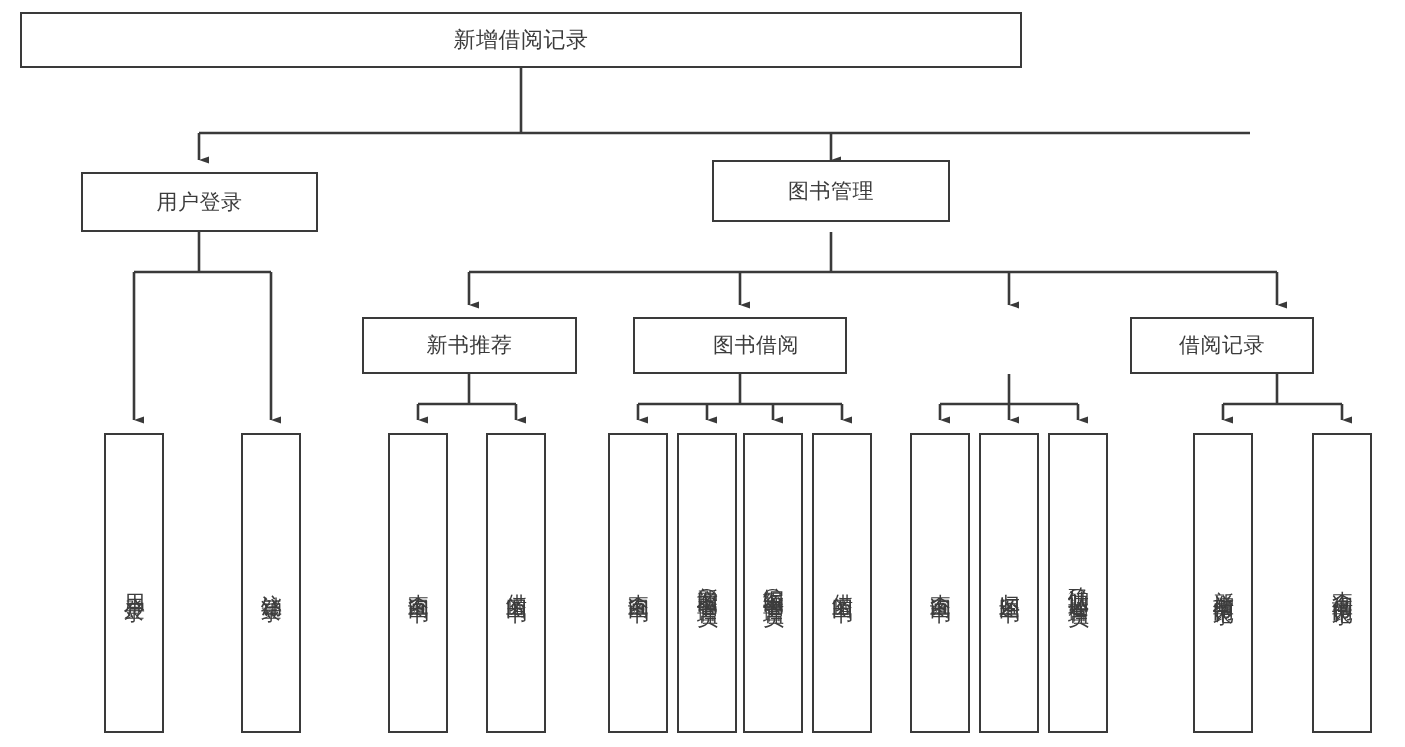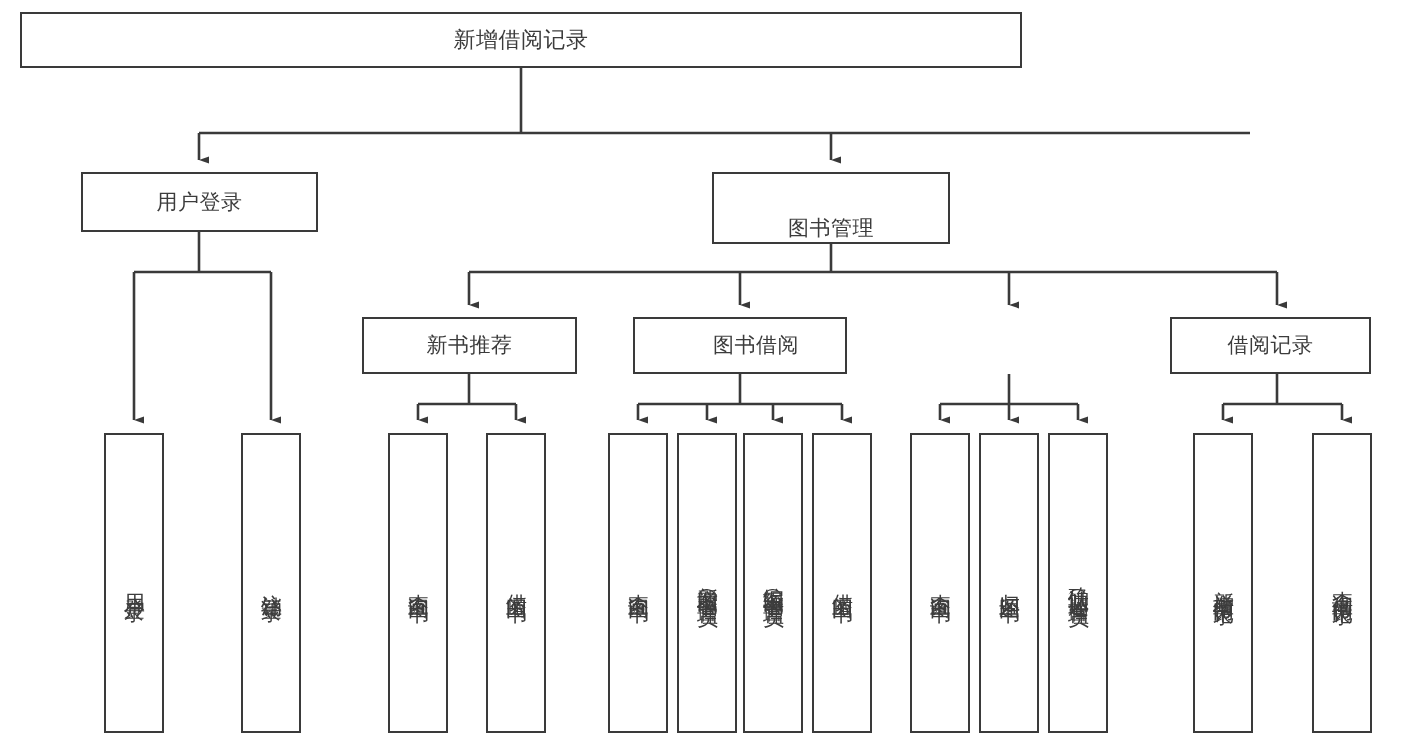--- a/index.html
+++ b/index.html
@@ -131,34 +131,34 @@
   </svg>
 
   <div class="node horiz root" style="left:20px; top:12px; width:1002px; height:56px;">
     <span class="node-label">新增借阅记录</span>
   </div>
 
   <div class="node horiz" style="left:81px; top:172px; width:237px; height:60px;">
     <span class="node-label">用户登录</span>
   </div>
 
-  <div class="node horiz" style="left:712px; top:172px; width:238px; height:72px;align-items:flex-end;">
+  <div class="node horiz" style="left:712px; top:160px; width:238px; height:62px;">
     <span class="node-label">图书管理</span>
   </div>
 
   <div class="node horiz" style="left:362px; top:317px; width:215px; height:57px;">
     <span class="node-label">新书推荐</span>
   </div>
 
   <div class="node horiz" style="left:633px; top:317px; width:214px; height:57px;padding-left:32px;">
     <span class="node-label">图书借阅</span>
   </div>
 
 
-  <div class="node horiz" style="left:1170px; top:317px; width:201px; height:57px;">
+  <div class="node horiz" style="left:1130px; top:317px; width:184px; height:57px;">
     <span class="node-label">借阅记录</span>
   </div>
 
   <div class="node vert" style="left:104px; top:433px; width:60px; height:300px;">
     <span class="node-label">用户登录</span>
   </div>
 
   <div class="node vert" style="left:241px; top:433px; width:60px; height:300px;">
     <span class="node-label">注销登录</span>
   </div>

